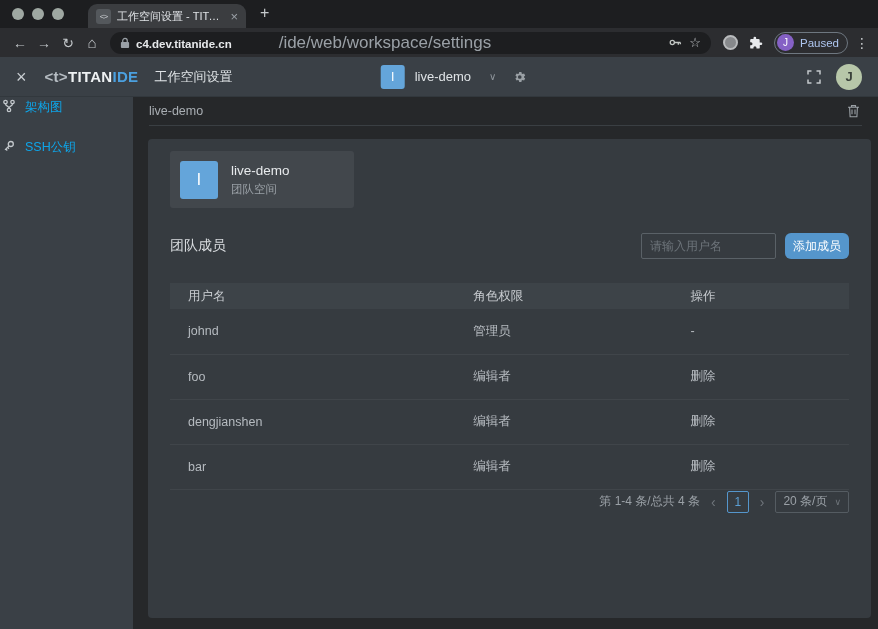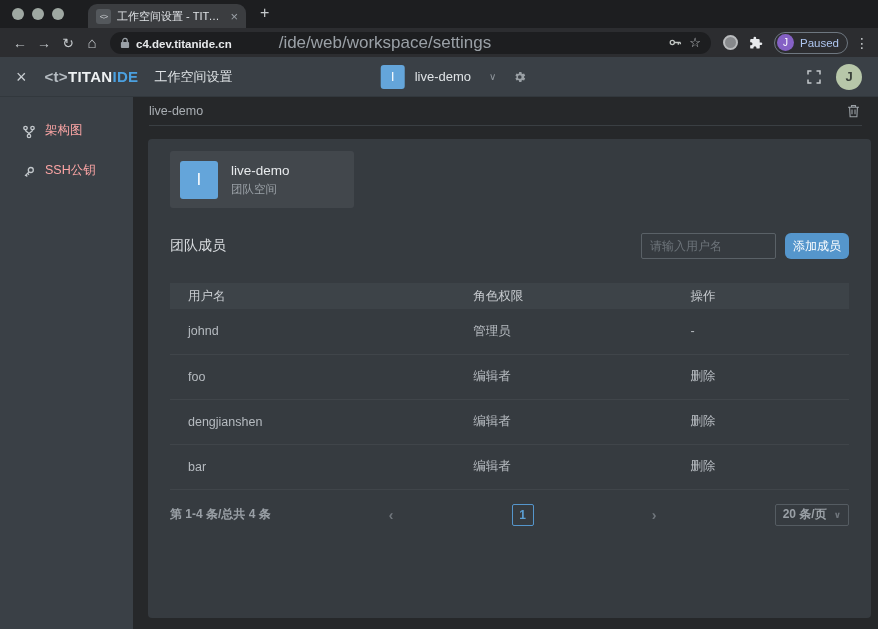--- a/index.html
+++ b/index.html
@@ -55,22 +55,22 @@
   .ws-chevron { font-size:10px; color:#8e959b; margin-left:18px; }
   .hdr-gear { margin-left:16px; display:flex; }
   .hdr-right { margin-left:auto; display:flex; align-items:center; gap:15px; }
   .fs-icon { display:flex; }
   .user-avatar { width:26px; height:26px; border-radius:50%; background:#b7c7a9; color:#39413a;
                  font-size:13px; font-weight:bold; display:flex; align-items:center; justify-content:center; }
 
   
   .app-body { flex:1; display:flex; min-height:0; }
   .sidebar { width:133px; background:#3a4046; flex:none; padding-top:2px; }
-  .side-item { height:40px; display:flex; align-items:flex-end; padding:0 22px; gap:9px;
-               font-size:12.5px; color:#fca5a5; }
+  .side-item { height:40px; display:flex; align-items:flex-start; padding:0 2px; gap:9px;
+               font-size:12.5px; color:#0ea5e9; }
   .side-item svg { flex:none; }
 
   .content { flex:1; display:flex; flex-direction:column; min-width:0; background:#26282a; }
   .content-header { margin:0 16px; height:29px; flex:none; border-bottom:1px solid #3a3f43;
                     display:flex; align-items:center; justify-content:space-between; }
   .breadcrumb { font-size:12.5px; color:#a9aeb3; }
   .trash-btn { display:flex; padding:2px; }
 
   .panel { flex:1; margin:13px 7px 11px 15px; background:#363b40; border-radius:4px;
            padding:12px 22px; display:flex; flex-direction:column; min-height:0; }
@@ -91,22 +91,22 @@
   .member-input::placeholder { color:#6d747a; }
   .add-btn { margin-left:9px; width:64px; height:26px; background:#5596cc; border:none; border-radius:6px;
              color:#fff; font-size:12px; font-family:"Liberation Sans","DejaVu Sans",sans-serif; }
 
   table.members { margin-top:24px; width:100%; border-collapse:collapse; font-size:12.5px; flex:none; }
   table.members th { background:#3d4348; height:26px; text-align:left; font-weight:normal;
                      color:#c9cdd1; padding-left:18px; }
   table.members td { height:45px; border-bottom:1px solid #40454a; color:#b6bbc0; padding-left:18px; }
   .action-dim { color:#565c62; }
 
-  .pagination { margin-top:14px; display:flex; justify-content:space-between; align-items:center;
-                gap:9px; font-size:12px; color:#9aa0a6; flex:none;font-weight:bold; }
+  .pagination { margin-top:1px; display:flex; justify-content:flex-end; align-items:center;
+                gap:9px; font-size:12px; color:#9aa0a6; flex:none; }
   .pg-arrow { color:#70767c; font-size:14px; line-height:1; padding:0 2px; }
   .pg-page { width:22px; height:22px; border:1px solid #5596cc; border-radius:2px; color:#5b9fd4;
              display:flex; align-items:center; justify-content:center; }
   .pg-size { height:22px; border:1px solid #555c62; border-radius:2px; padding:0 7px;
              display:flex; align-items:center; gap:7px; color:#9aa0a6; }
   .pg-size-chevron { font-size:9px; color:#70767c; }
 </style>
 </head>
 <body>
 

